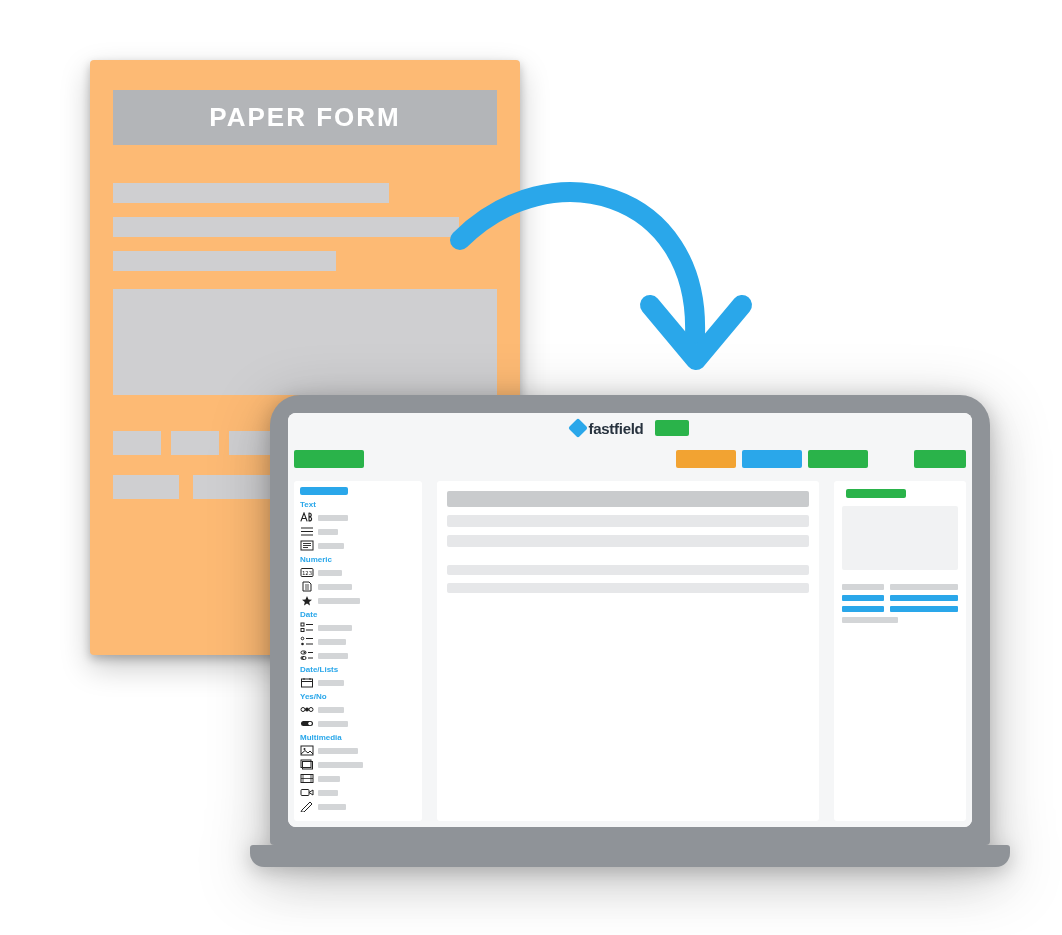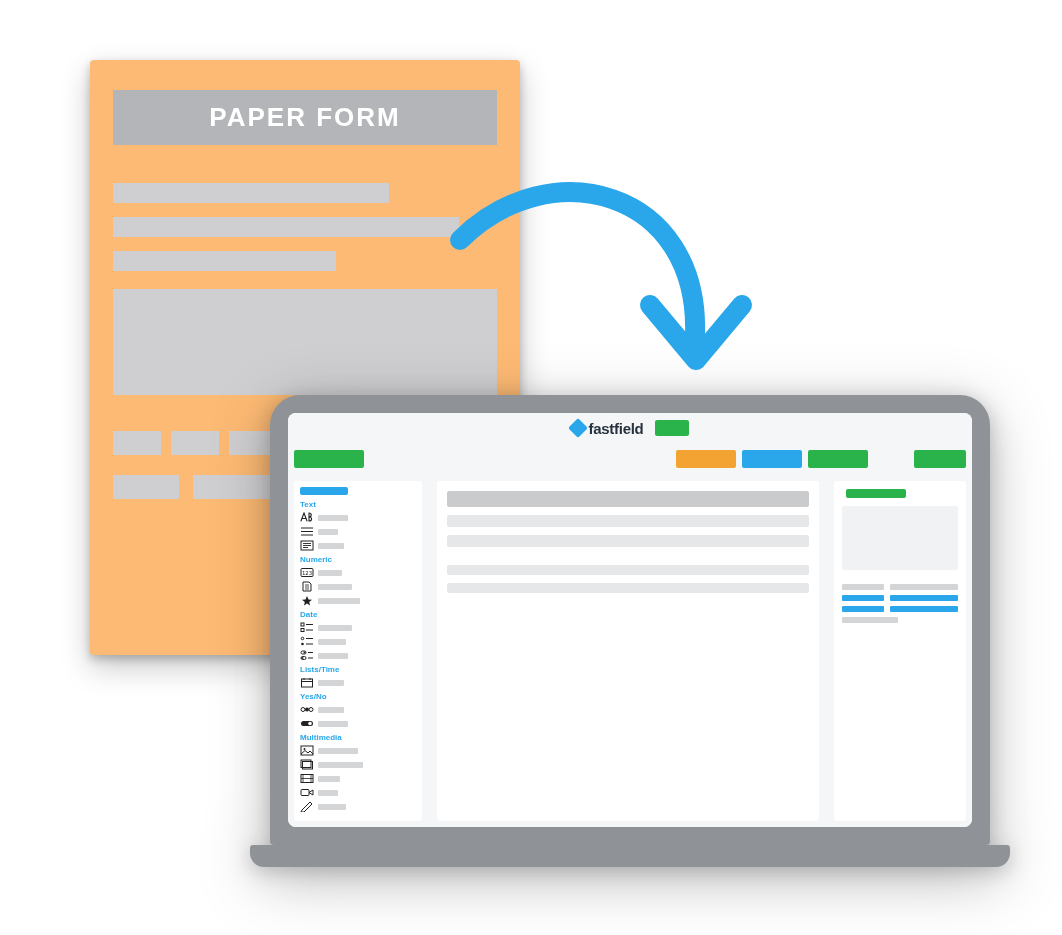--- a/index.html
+++ b/index.html
@@ -325,21 +325,21 @@
                   <rect x="1" y="1" width="5" height="3" rx="1.5" fill="none" stroke="#222"></rect>
                   <circle cx="4.5" cy="2.5" r="1" fill="#222"></circle>
                   <rect x="1" y="6.5" width="5" height="3" rx="1.5" fill="none" stroke="#222"></rect>
                   <circle cx="2.5" cy="8" r="1" fill="#222"></circle>
                   <path d="M8 2.5 H13 M8 8 H13" stroke="#222"></path>
                 </svg>
             </span>
             <span class="fi-bar" style="width:30px"></span>
           </div>
 
-          <div class="cat">Lists/Time</div>
+          <div class="cat">Date/Lists</div>
           <div class="field-item">
             <span class="fi-icon">
               <svg viewBox="0 0 14 11">
                   <rect x="1.5" y="2" width="11" height="8" fill="none" stroke="#222"></rect>
                   <path d="M1.5 4.5 H12.5 M4 1 V3 M10 1 V3" stroke="#222"></path>
                 </svg>
             </span>
             <span class="fi-bar" style="width:26px"></span>
           </div>
 

